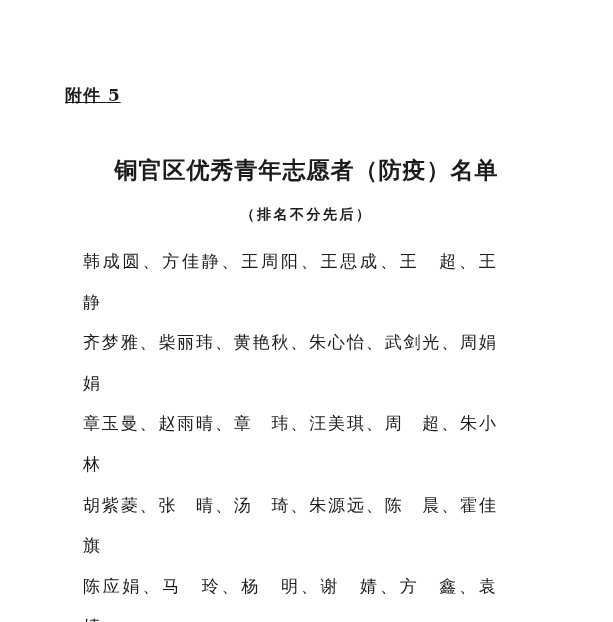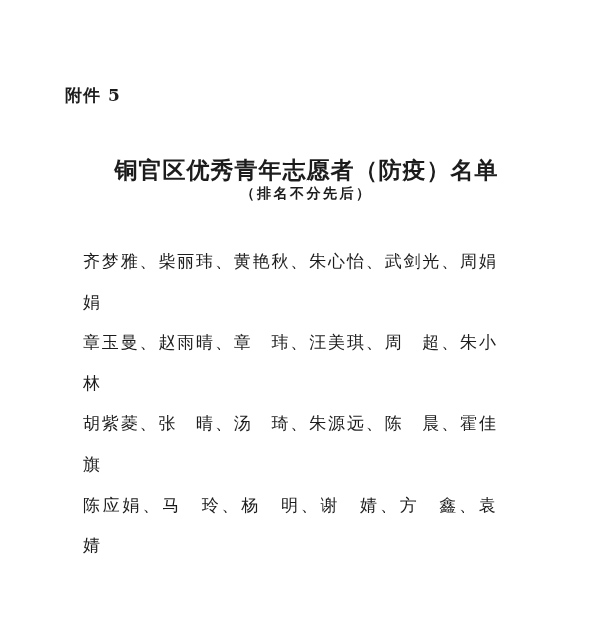--- a/index.html
+++ b/index.html
@@ -17,37 +17,38 @@
     font-family: "DejaVu Serif", "Liberation Serif", serif;
     overflow: hidden;
   }
   .attachment-label {
     position: absolute;
     left: 65px;
     top: 84px;
     font-size: 17px;
     font-weight: 700;
     letter-spacing: 1px;
+    text-decoration: underline;
   }
   .doc-title {
     position: absolute;
     left: 0;
     right: 0;
     top: 147px;
     margin: 8px;
     text-align: center;
     font-size: 23px;
     font-weight: 700;
     letter-spacing: 1px;
   }
   .doc-subtitle {
     position: absolute;
     left: 0;
     right: 0;
-    top: 185px;
+    top: 206px;
     text-align: center;
     font-size: 14px;
     font-weight: 600;
     letter-spacing: 2.5px;
   }
   .name-list {
     position: absolute;
     left: 83px;
     top: 241px;
     width: 414px;
@@ -66,18 +67,19 @@
 <body>
 
 <div class="page">
   <div class="attachment-label">附件 5</div>
 
   <h1 class="doc-title">铜官区优秀青年志愿者（防疫）名单</h1>
 
   <div class="doc-subtitle">（排名不分先后）</div>
 
   <div class="name-list" id="name-list">
+      <div class="name-line"><span>韩成圆</span><span>、</span><span>方佳静</span><span>、</span><span>王周阳</span><span>、</span><span>王思成</span><span>、</span><span>王　超</span><span>、</span><span>王　静</span></div>
       <div class="name-line"><span>齐梦雅</span><span>、</span><span>柴丽玮</span><span>、</span><span>黄艳秋</span><span>、</span><span>朱心怡</span><span>、</span><span>武剑光</span><span>、</span><span>周娟娟</span></div>
       <div class="name-line"><span>章玉曼</span><span>、</span><span>赵雨晴</span><span>、</span><span>章　玮</span><span>、</span><span>汪美琪</span><span>、</span><span>周　超</span><span>、</span><span>朱小林</span></div>
       <div class="name-line"><span>胡紫菱</span><span>、</span><span>张　晴</span><span>、</span><span>汤　琦</span><span>、</span><span>朱源远</span><span>、</span><span>陈　晨</span><span>、</span><span>霍佳旗</span></div>
       <div class="name-line"><span>陈应娟</span><span>、</span><span>马　玲</span><span>、</span><span>杨　明</span><span>、</span><span>谢　婧</span><span>、</span><span>方　鑫</span><span>、</span><span>袁　婧</span></div>
     </div>
 </div>
 
 </body></html>

